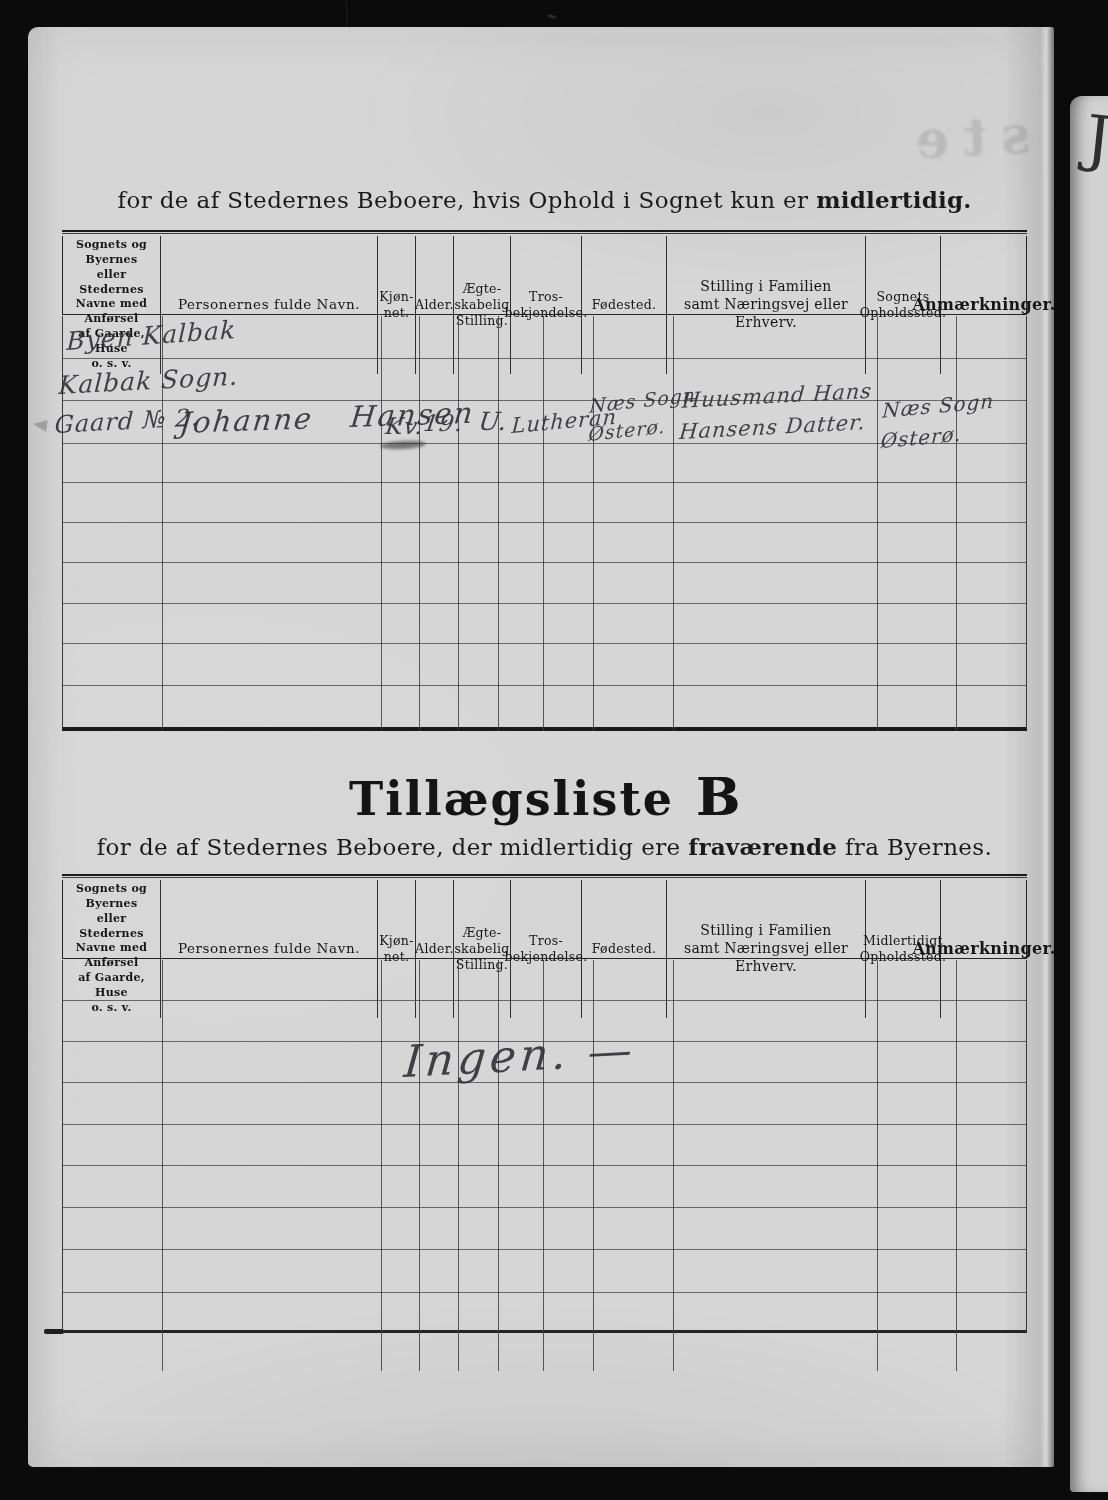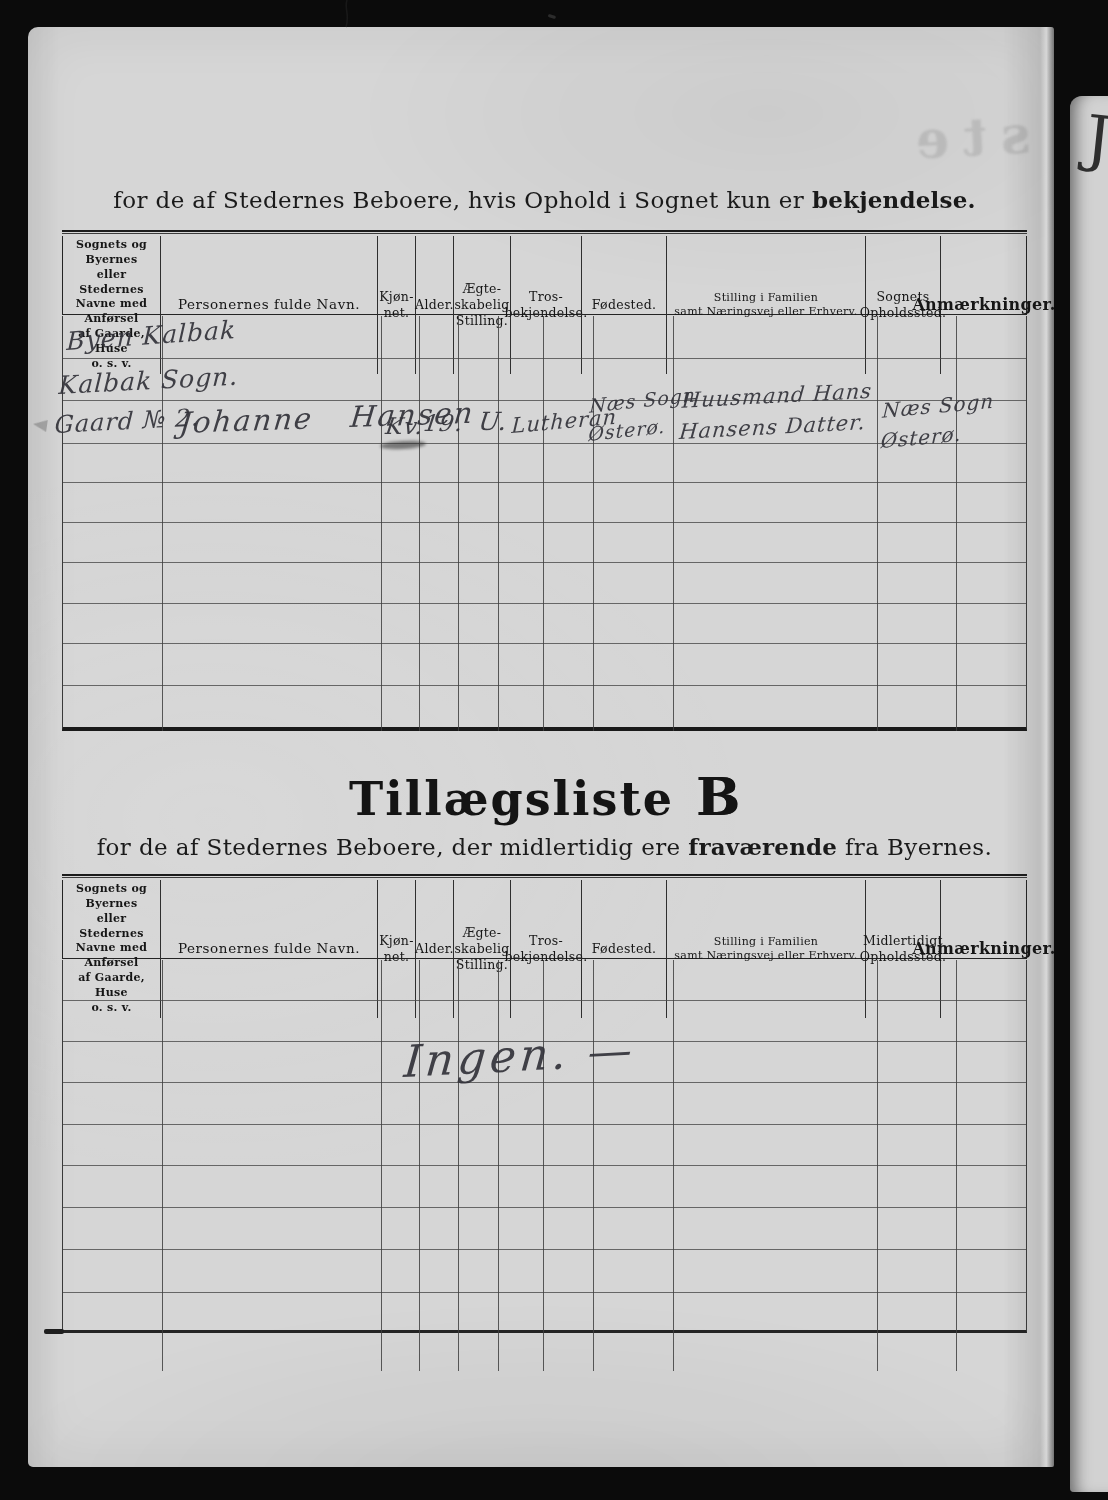--- a/index.html
+++ b/index.html
@@ -71,21 +71,21 @@
     display:grid;grid-template-columns:98px 217px 38px 38px 57px 71px 85px 199px 75px 86px;
   }
   .cell{
     display:flex;align-items:center;justify-content:center;text-align:center;
     border-right:1px solid #2f2f2f;white-space:pre-line;line-height:1.28;
     color:#161616;font-size:12.5px;letter-spacing:.3px;padding:2px 1px;box-sizing:border-box;
   }
   .cell:last-child{border-right:none;}
   .cell:nth-child(1){font-size:11px;font-weight:bold;line-height:1.35;}
   .cell:nth-child(2){font-size:13.5px;font-weight:normal;letter-spacing:.6px;}
-  .cell:nth-child(8){font-size:11px;}
+  .cell:nth-child(8){font-size:14px;}
   .cell:nth-child(10){font-size:16px;font-weight:bold;}
 
   .tbody{
     position:absolute;left:62px;width:965px;box-sizing:border-box;
     border-left:1px solid #3a3a3a;border-right:1px solid #3a3a3a;
   }
   .tbody-a{top:316px;height:415px;border-bottom:4px solid #191919;}
   .tbody-b{top:960px;height:373px;border-bottom:3px solid #242424;}
   .hline{position:absolute;left:0;width:100%;height:1px;background:#4a4a4a;opacity:.8;}
   .vline{position:absolute;top:0;width:1px;background:#3f3f3f;opacity:.85;}
@@ -137,21 +137,21 @@
   <div class="page"></div>
 
   <svg class="hair" width="16" height="28" viewBox="0 0 16 28">
     <path d="M9,0 C6,9 12,15 8,27" stroke="#1c1c1c" stroke-width="1.6" fill="none" opacity="0.8"></path>
   </svg>
   <div class="speck"></div>
 
   <div class="ghost">ste</div>
 
   <div class="list-subtitle" style="top:186px;">
-    <span>for de af Stedernes Beboere, hvis Ophold i Sognet kun er </span><b>bekjendelse.</b>
+    <span>for de af Stedernes Beboere, hvis Ophold i Sognet kun er </span><b>midlertidig.</b>
   </div>
 
   <div class="toprule" style="top:230px;"></div>
   <div class="thead" style="top:236px;">
     <div class="cell">Sognets og Byernes
 eller Stedernes
 Navne med Anførsel
 af Gaarde, Huse
 o. s. v.</div>
     <div class="cell">Personernes fulde Navn.</div>

